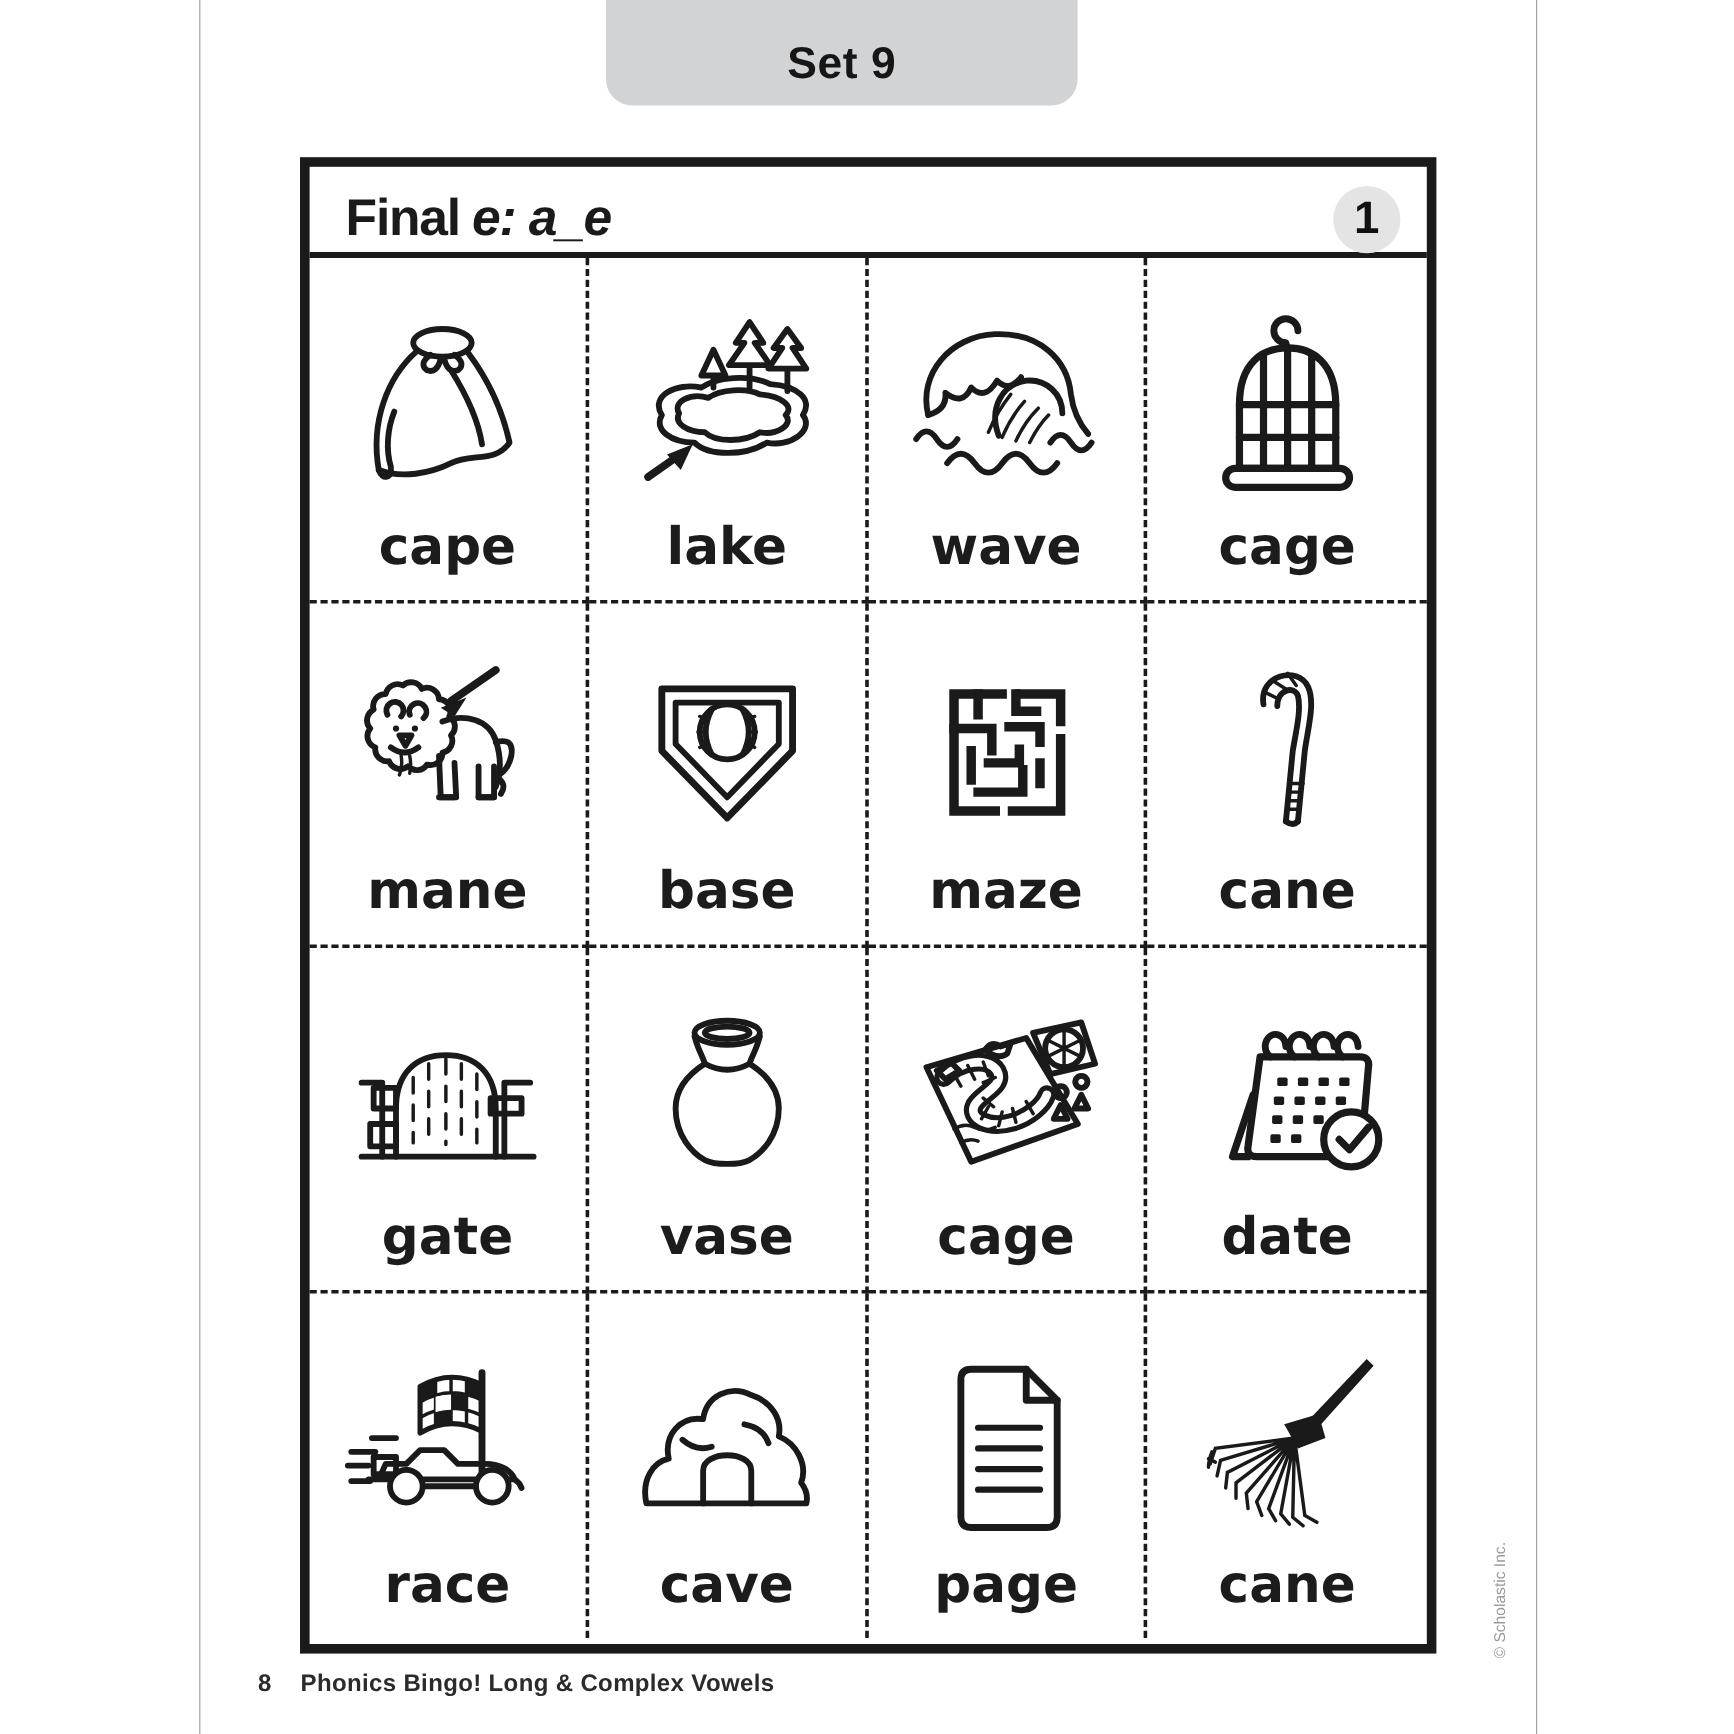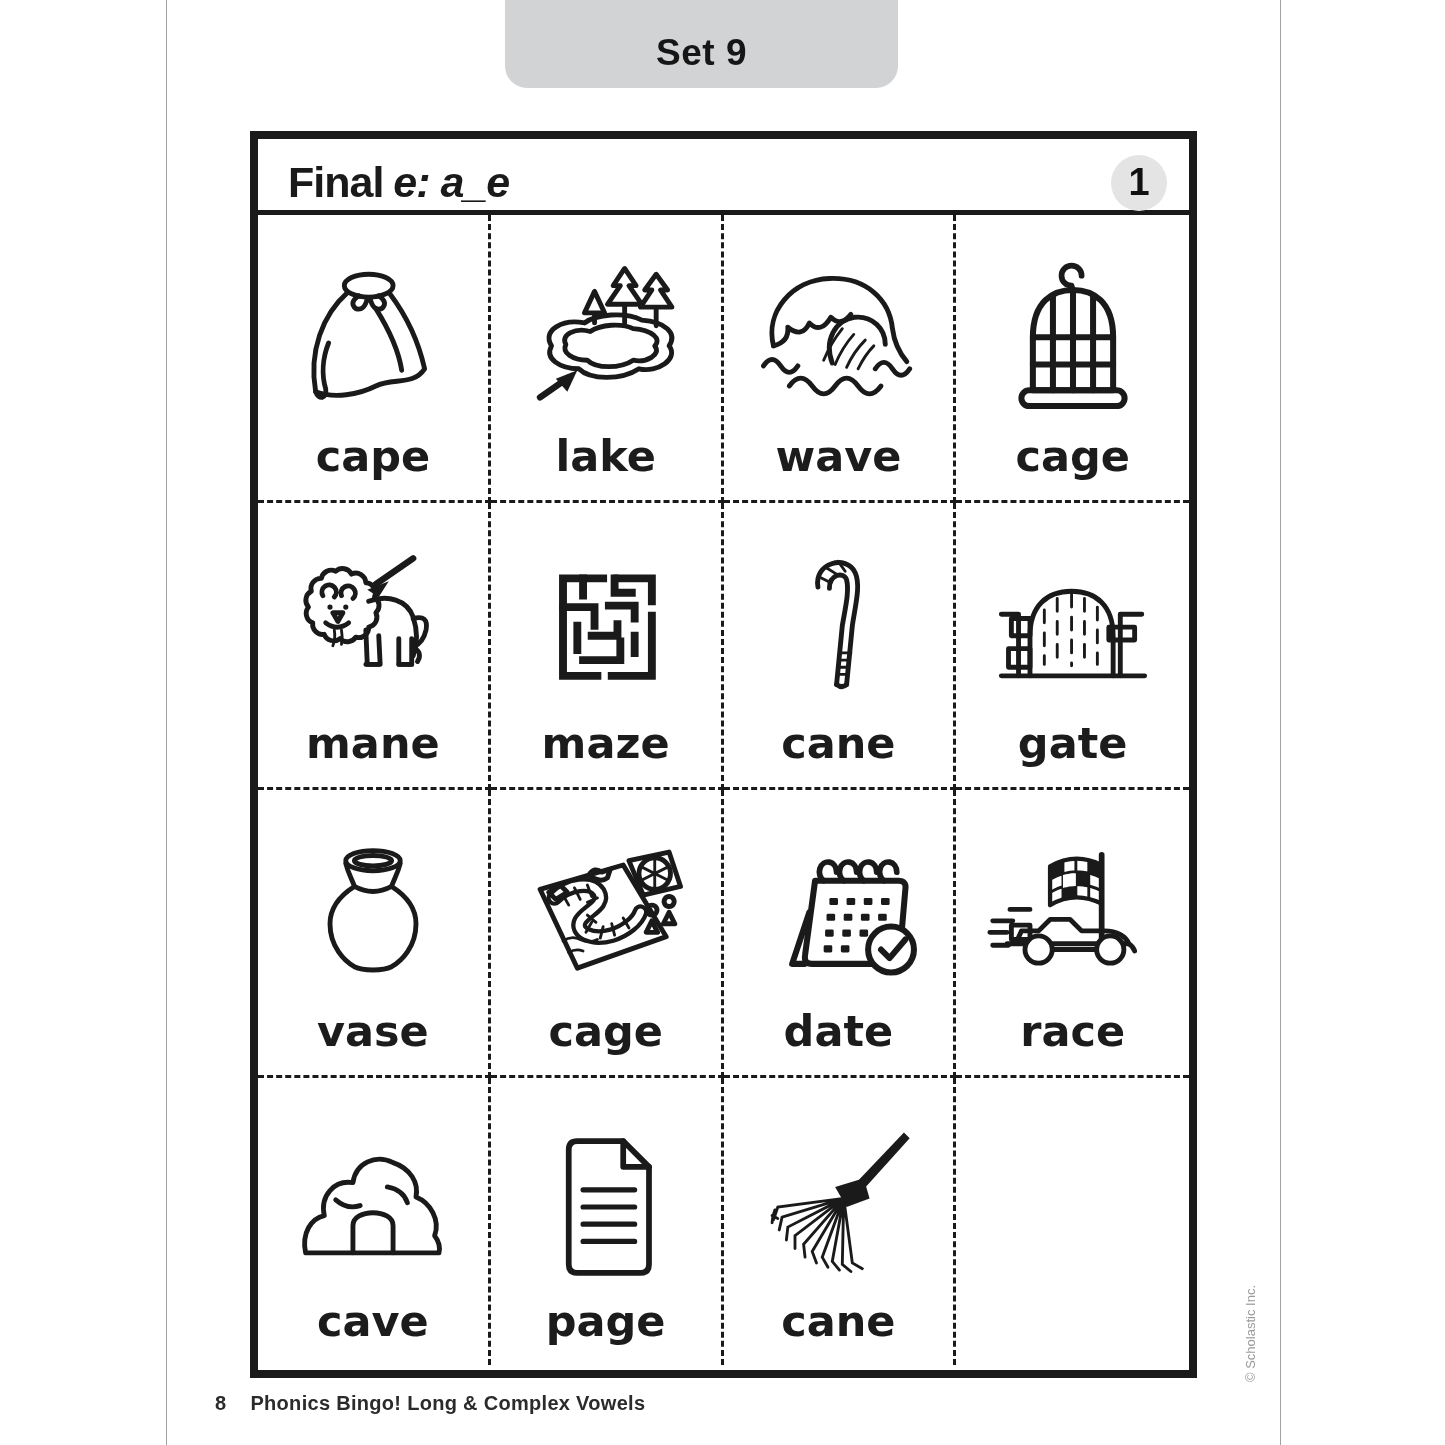--- a/index.html
+++ b/index.html
@@ -161,20 +161,32 @@
           <path class="t" d="M33 60 q1 6 -1 11 M38 60 q1 5 0 10"></path>
           <path class="s" d="M57 40 C 70 35, 84 39, 88 51 C 91 60, 91 70, 88 78"></path>
           <path class="s" d="M55 60 l1 24 h9 l-1 -20 M78 66 v18 h9 v-18"></path>
           <path class="s" d="M64 84 h-9 M87 84 h-9"></path>
           <path class="s" d="M88 52 q11 -3 9 8 q-2 9 -9 12 q7 4 3 10"></path>
         </svg>
       </div>
       <div class="word">mane</div>
     </div>
 
+    <div class="cell">
+      <div class="icon-box">
+        <svg viewBox="0 0 120 120">
+          <path class="s" d="M22 21 H98 V57 L60 96 L22 57 Z" style="stroke-width:4"></path>
+          <path class="s" d="M30 29 H90 V53 L60 84 L30 53 Z"></path>
+          <circle class="s" cx="60" cy="46" r="16"></circle>
+          <path class="s" d="M51 33 q-7 13 0 26 M69 33 q7 13 0 26"></path>
+          <path class="t" d="M49 39 l-5 -2 M48 46 h-5 M49 53 l-5 2 M71 39 l5 -2 M72 46 h5 M71 53 l5 2"></path>
+        </svg>
+      </div>
+      <div class="word">base</div>
+    </div>
 
     <div class="cell">
       <div class="icon-box">
         <svg viewBox="0 0 120 120">
           <path class="sw" d="M30 24 H58 M68 24 H92 V40 M92 50 V92 H64 M54 92 H30 V24"></path>
           <path class="sw" d="M44 24 V36 M30 44 H52 M52 44 V57 M66 24 V34 H78 M62 43 H80 V52 M40 57 V74 M50 64 H68 V56 M80 64 V76 M44 81 H70 V68"></path>
         </svg>
       </div>
       <div class="word">maze</div>
     </div>

